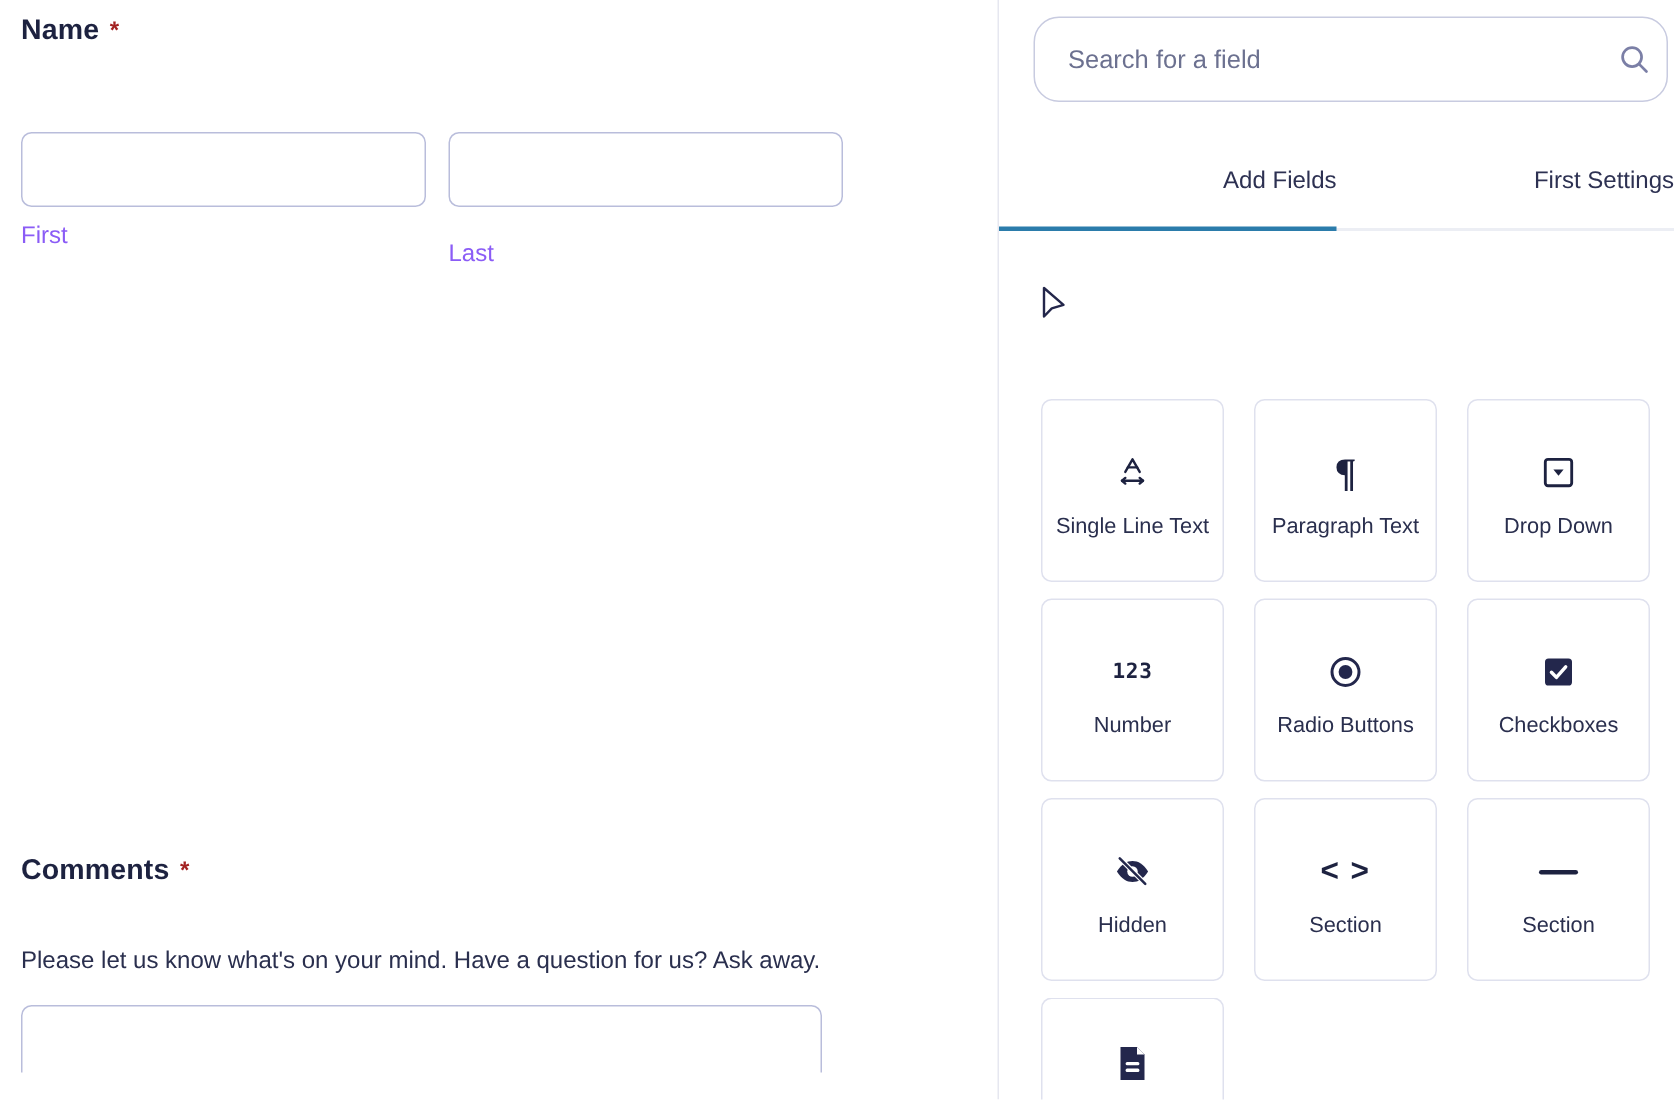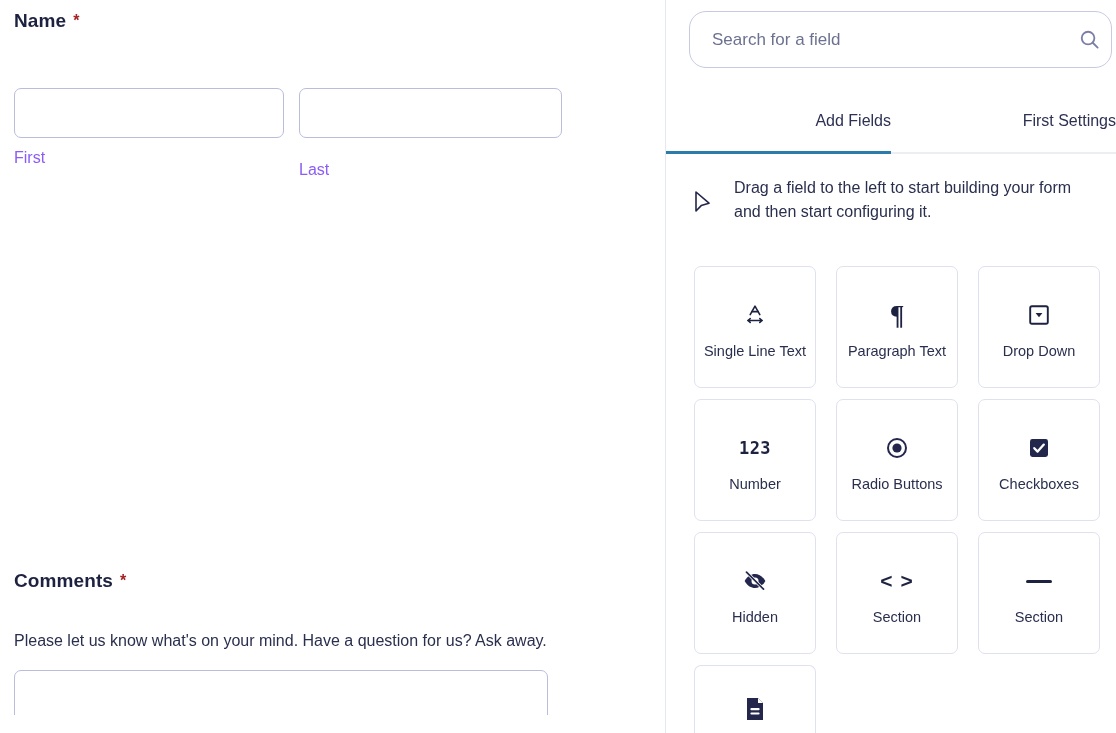--- a/index.html
+++ b/index.html
@@ -217,21 +217,21 @@
     margin-bottom: 6px;
   }
   .card-label {
     font-size: 14.5px;
     color: #2a2f4e;
     text-align: left;
     line-height: 18px;
   }
   .num-glyph {
     font-family: "DejaVu Sans Mono", monospace;
-    font-size: 17px;
+    font-size: 14px;
     font-weight: bold;
     letter-spacing: 0.5px;
     color: #1d2240;
   }
   .para-glyph {
     font-family: "Liberation Serif", serif;
     font-size: 27px;
     font-weight: bold;
     color: #1d2240;
     line-height: 1;
@@ -304,21 +304,20 @@
         <span>First Settings</span>
       </div>
     </div>
 
     <div class="hint">
       <span class="cursor-icon">
         <svg width="18" height="24" viewBox="0 0 18 24" fill="none" stroke="currentColor" stroke-width="1.6" stroke-linejoin="round">
           <path d="M2 2 L2 21 L7.2 15.6 L15 13.2 Z"></path>
         </svg>
       </span>
-      <div class="hint-text">Drag a field to the left to start building your form and then start configuring it.</div>
     </div>
 
   </div>
 
   <div class="grid">
     <div class="grid-inner">
 
       <div class="card">
         <span class="card-icon">
           <svg width="26" height="26" viewBox="0 0 26 26" fill="none" stroke="#1d2240" stroke-width="1.6" stroke-linecap="round" stroke-linejoin="round">

